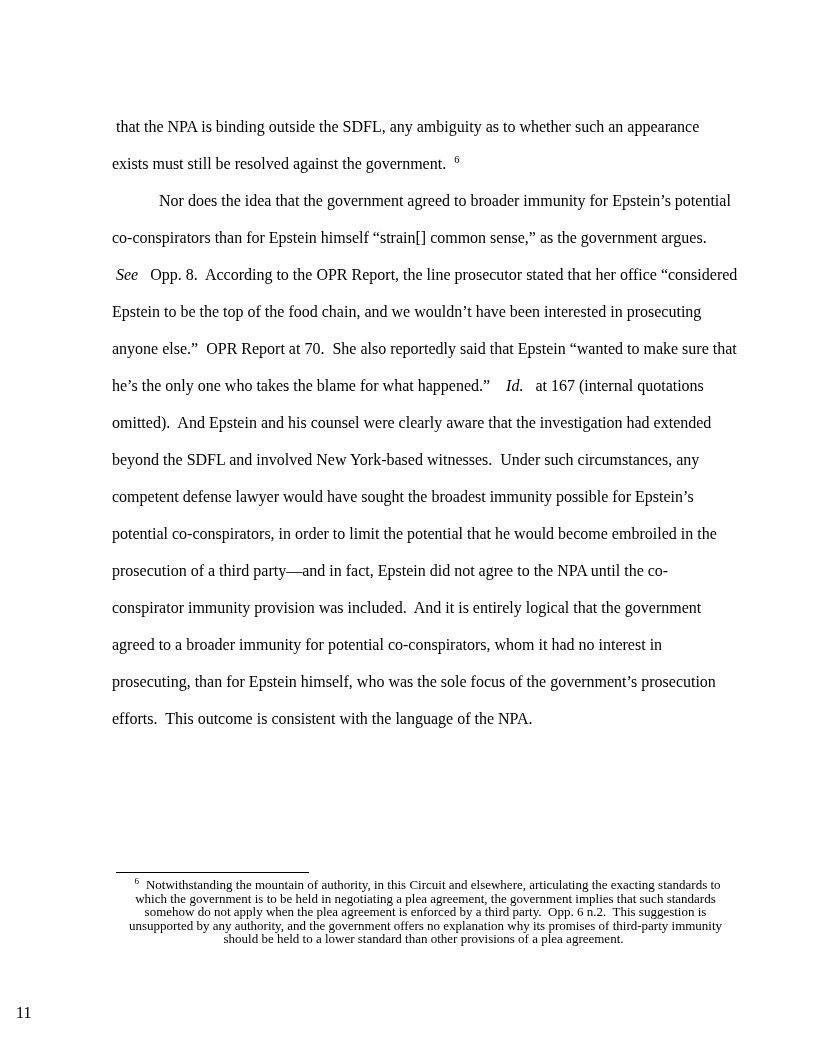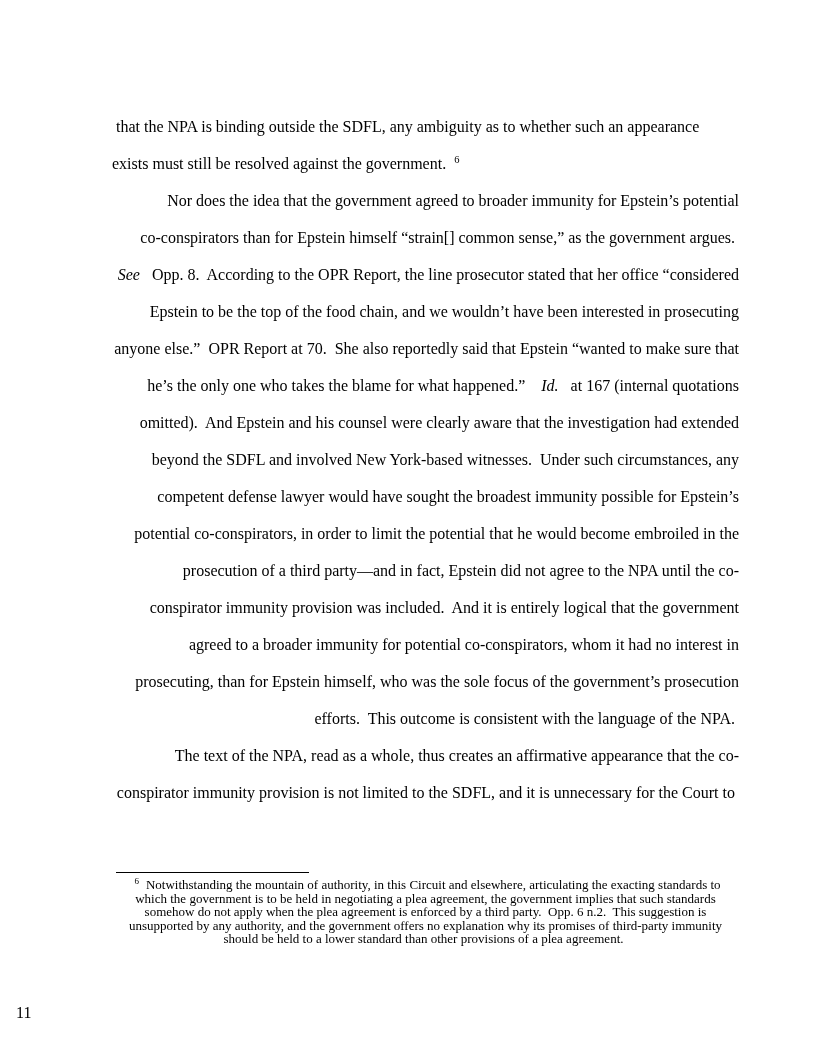--- a/index.html
+++ b/index.html
@@ -26,21 +26,20 @@
     font-size: 16px;
     line-height: 37px;
     text-align: left;
   }
   .body-text p {
     white-space: pre-wrap;
     margin: 0;
   }
   .body-text p.indent {
     text-indent: 43px;
-    text-align: right;
   }
   sup.fn-ref {
     font-size: 10.5px;
     line-height: 0;
     vertical-align: super;
   }
   em.cite {
     font-style: italic;
   }
   .footnote {
@@ -76,21 +75,20 @@
   }
 </style>
 </head>
 <body>
 
 <div class="page">
 
   <div class="body-text">
       <p><span>that the NPA is binding outside the SDFL, any ambiguity as to whether such an appearance exists must still be resolved against the government.</span><sup class="fn-ref">6</sup></p>
       <p class="indent"><span>Nor does the idea that the government agreed to broader immunity for Epstein’s potential co-conspirators than for Epstein himself “strain[] common sense,” as the government argues.  </span><em class="cite">See</em><span> Opp. 8.  According to the OPR Report, the line prosecutor stated that her office “considered Epstein to be the top of the food chain, and we wouldn’t have been interested in prosecuting anyone else.”  OPR Report at 70.  She also reportedly said that Epstein “wanted to make sure that he’s the only one who takes the blame for what happened.”  </span><em class="cite">Id.</em><span> at 167 (internal quotations omitted).  And Epstein and his counsel were clearly aware that the investigation had extended beyond the SDFL and involved New York-based witnesses.  Under such circumstances, any competent defense lawyer would have sought the broadest immunity possible for Epstein’s potential co-conspirators, in order to limit the potential that he would become embroiled in the prosecution of a third party—and in fact, Epstein did not agree to the NPA until the co-conspirator immunity provision was included.  And it is entirely logical that the government agreed to a broader immunity for potential co-conspirators, whom it had no interest in prosecuting, than for Epstein himself, who was the sole focus of the government’s prosecution efforts.  This outcome is consistent with the language of the NPA.</span></p>
-      <p class="indent"><span>The text of the NPA, read as a whole, thus creates an affirmative appearance that the co-conspirator immunity provision is not limited to the SDFL, and it is unnecessary for the Court to</span></p>
     </div>
 
   <div class="footnote">
     <div class="fn-rule"></div>
     <p class="fn-text"><sup class="fn-marker">6</sup><span>Notwithstanding the mountain of authority, in this Circuit and elsewhere, articulating the exacting standards to which the government is to be held in negotiating a plea agreement, the government implies that such standards somehow do not apply when the plea agreement is enforced by a third party.  Opp. 6 n.2.  This suggestion is unsupported by any authority, and the government offers no explanation why its promises of third-party immunity should be held to a lower standard than other provisions of a plea agreement.</span></p>
   </div>
 
   <div class="page-number">11</div>
 
 </div>

